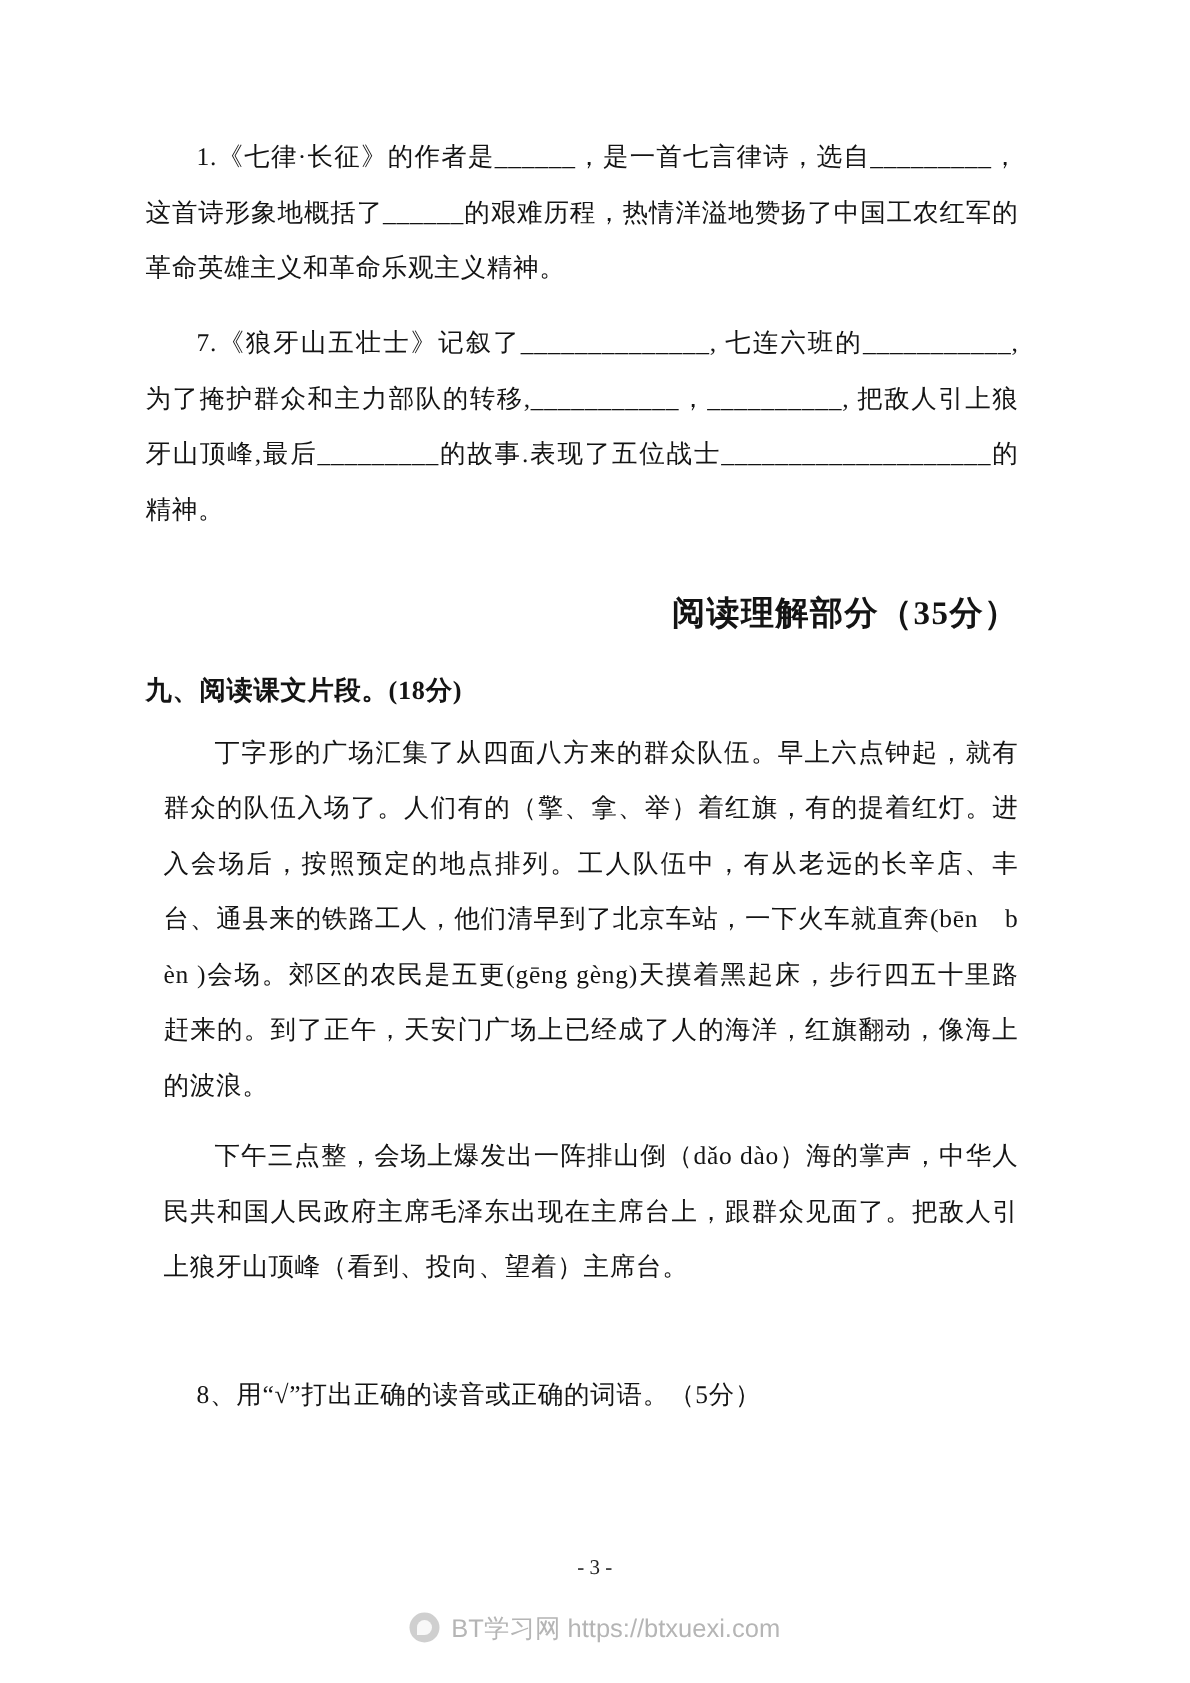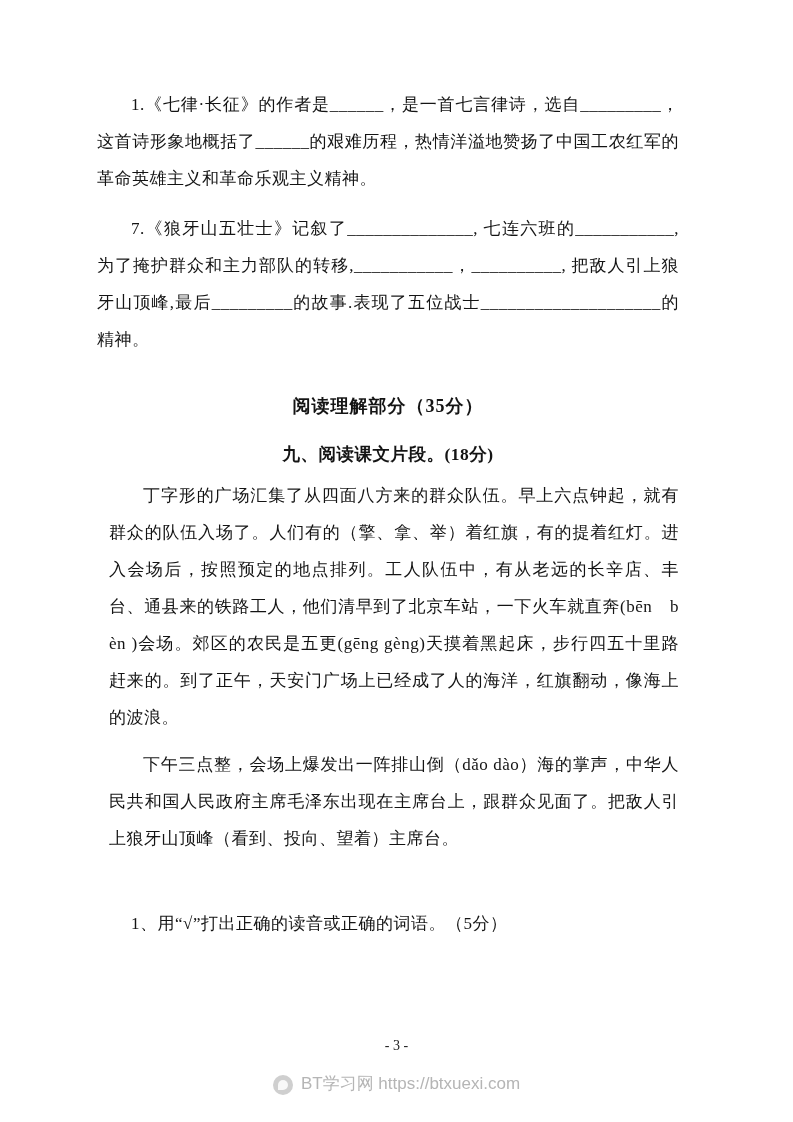--- a/index.html
+++ b/index.html
@@ -21,33 +21,32 @@
   .q {
     font-size: 17px;
     line-height: 37px;
     text-align: justify;
     text-indent: 2em;
     margin: 0 0 13px 0;
     letter-spacing: 0.5px;
     word-break: break-all;
   }
   .section-title {
-    font-size: 18px;
+    font-size: 22px;
     font-weight: bold;
-    text-align: center;
+    text-align: right;
     margin: 36px 0 18px 0;
     letter-spacing: 1px;
   }
   .subsection-title {
     font-size: 17.5px;
     font-weight: bold;
     line-height: 37px;
     margin: 0 0 4px 0;
     letter-spacing: 0.5px;
-    text-align: center;
   }
   .passage {
     font-size: 17px;
     line-height: 37px;
     text-align: justify;
     text-indent: 2em;
     margin: 0 0 10px 12px;
     letter-spacing: 0.5px;
     word-break: break-all;
   }
@@ -72,21 +71,21 @@
     bottom: 22px;
     left: 0;
     width: 100%;
     text-align: center;
     font-size: 17px;
     color: #b5b5b5;
     font-family: "Liberation Sans", sans-serif;
   }
   .wm-inner {
     display: inline-flex;
-    align-items: flex-end;
+    align-items: center;
     gap: 8px;
   }
   .wm-icon {
     display: inline-block;
     width: 20px;
     height: 20px;
     border-radius: 50%;
     background: #cfcfcf;
     position: relative;
   }
@@ -116,21 +115,21 @@
 
 
   <div class="section-title">阅读理解部分（35分）</div>
 
   <div class="subsection-title">九、阅读课文片段。(18分)</div>
 
   <div class="passage">丁字形的广场汇集了从四面八方来的群众队伍。早上六点钟起，就有群众的队伍入场了。人们有的（擎、拿、举）着红旗，有的提着红灯。进入会场后，按照预定的地点排列。工人队伍中，有从老远的长辛店、丰台、通县来的铁路工人，他们清早到了北京车站，一下火车就直奔(bēn　bèn )会场。郊区的农民是五更(gēng gèng)天摸着黑起床，步行四五十里路赶来的。到了正午，天安门广场上已经成了人的海洋，红旗翻动，像海上的波浪。</div>
 
   <div class="passage">下午三点整，会场上爆发出一阵排山倒（dǎo dào）海的掌声，中华人民共和国人民政府主席毛泽东出现在主席台上，跟群众见面了。把敌人引上狼牙山顶峰（看到、投向、望着）主席台。</div>
 
-  <div class="sub-question">1、用“√”打出正确的读音或正确的词语。（5分）</div>
+  <div class="sub-question">8、用“√”打出正确的读音或正确的词语。（5分）</div>
 
 </div>
 
 <div class="page-number">- 3 -</div>
 
 <div class="watermark">
   <span class="wm-inner">
     <span class="wm-icon"></span>
     <span class="wm-text">BT学习网 https://btxuexi.com</span>
   </span>

